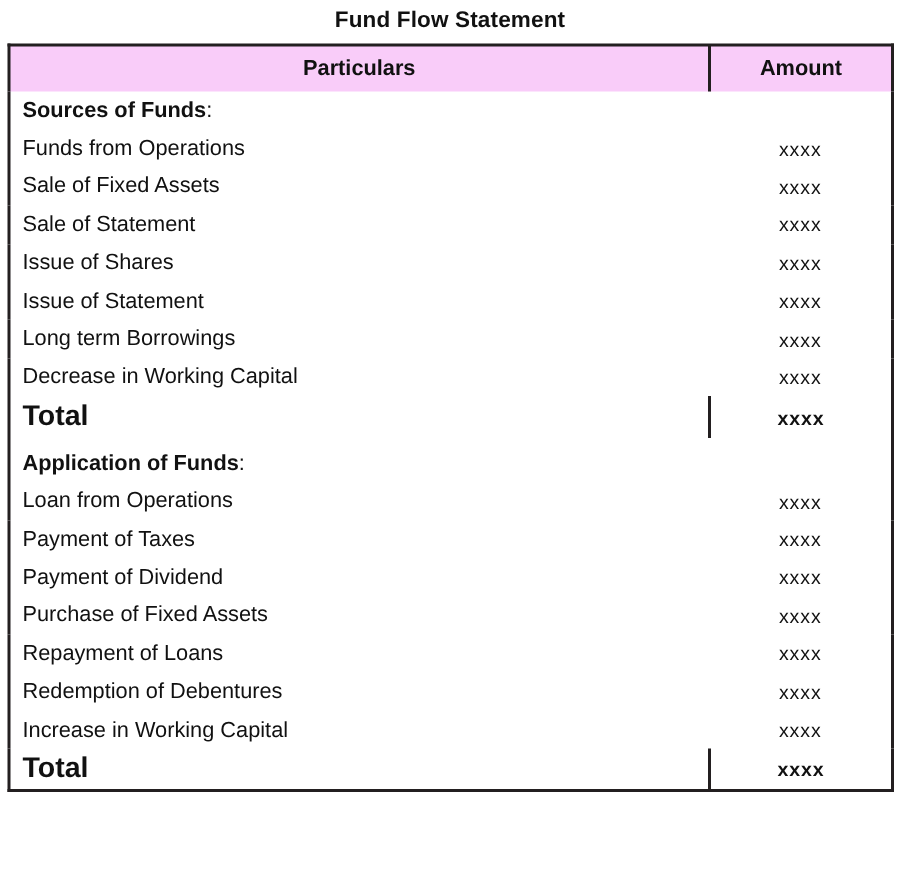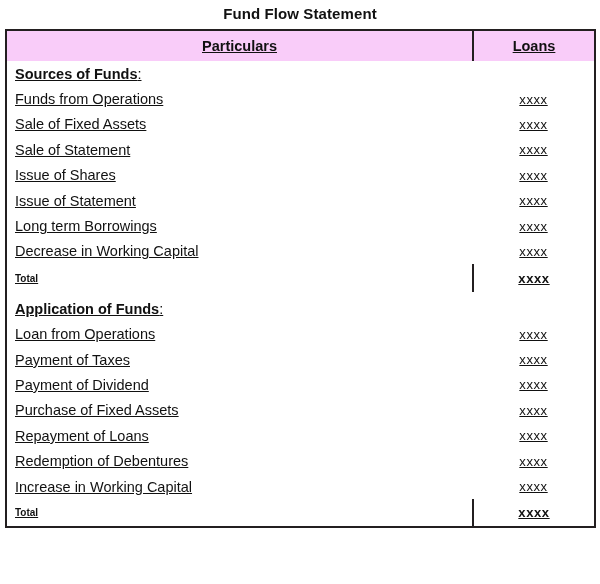--- a/index.html
+++ b/index.html
@@ -50,21 +50,20 @@
 
   table.fund-table col.c-particulars { width: 467px; }
   table.fund-table col.c-amount { width: 122px; }
 
   table.fund-table td,
   table.fund-table th {
     padding: 0;
     margin: 10px;
     vertical-align: middle;
     border: 0;
-    text-decoration: underline;
   }
 
   
   .cell-particulars {
     border-right: 2px solid #231f20;
     box-sizing: border-box;
   }
 
   
   .head-row th {
@@ -100,21 +99,21 @@
   .item-row.is-heading td.cell-particulars {
     font-weight: bold;
   }
   .item-row.is-heading .heading-colon {
     font-weight: normal;
   }
 
   
   .total-row td {
     height: 28px;
-    font-size: 10px;
+    font-size: 19px;
     font-weight: bold;
     border-top: 2px solid #231f20;
     border-bottom: 2px solid #231f20;
     box-sizing: border-box;
   }
   .total-row td.cell-particulars {
     padding-left: 8px;
     text-align: left;
     border-right: 2px solid #231f20;
   }
@@ -145,21 +144,21 @@
   <div class="table-wrap">
     <table class="fund-table">
       <colgroup>
         <col class="c-particulars">
         <col class="c-amount">
       </colgroup>
 
       <thead>
         <tr class="head-row">
           <th class="cell-particulars">Particulars</th>
-          <th class="cell-amount">Loans</th>
+          <th class="cell-amount">Amount</th>
         </tr>
       </thead>
 
       <tbody id="table-body">
           <tr class="item-row is-heading">
             <td class="cell-particulars"><span>Sources of Funds</span><span class="heading-colon">:</span></td>
             <td class="cell-amount"></td>
           </tr>
           <tr class="item-row">
             <td class="cell-particulars">Funds from Operations</td>

